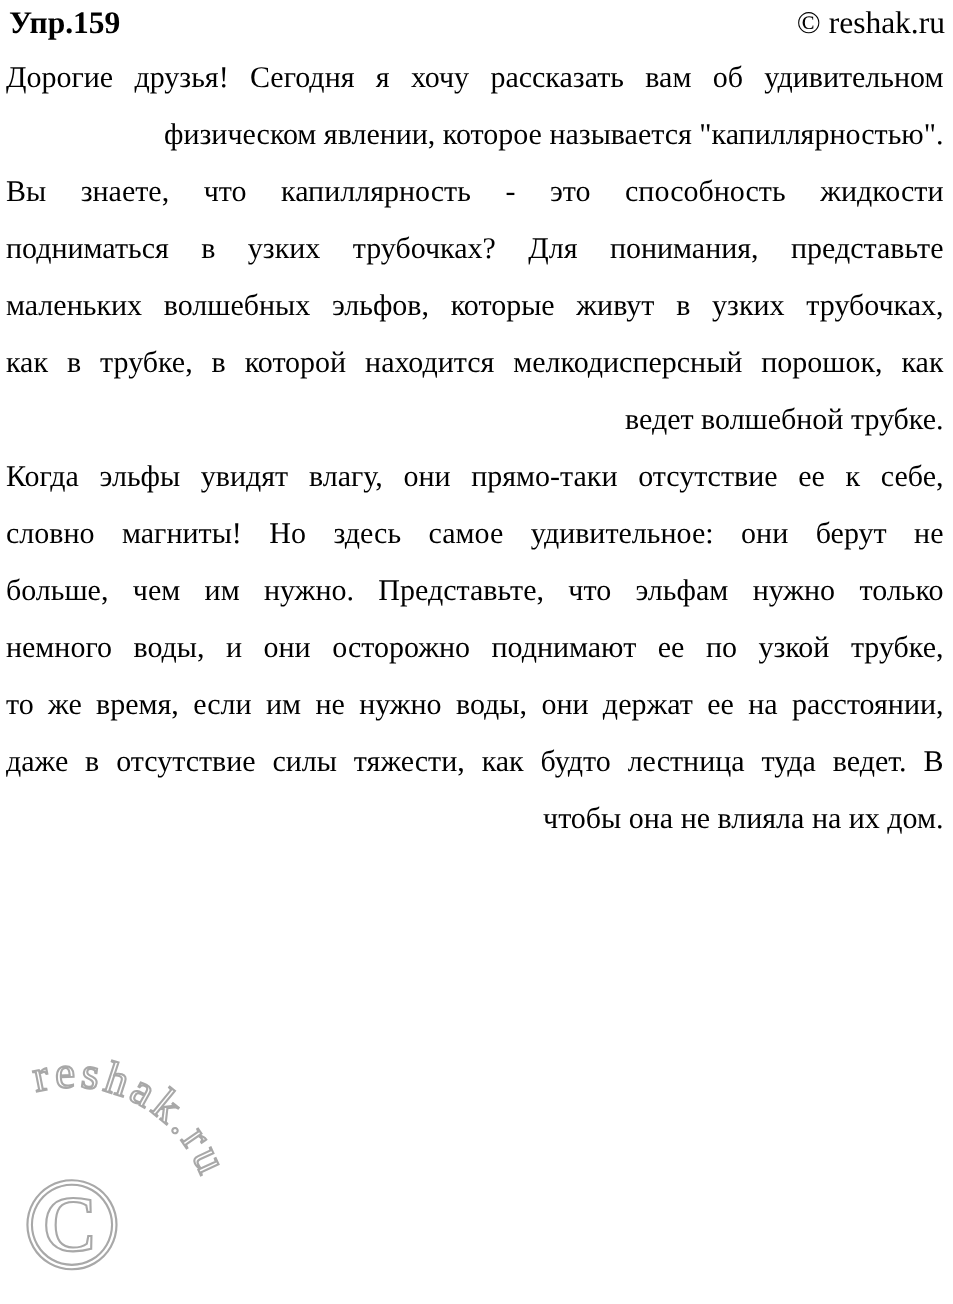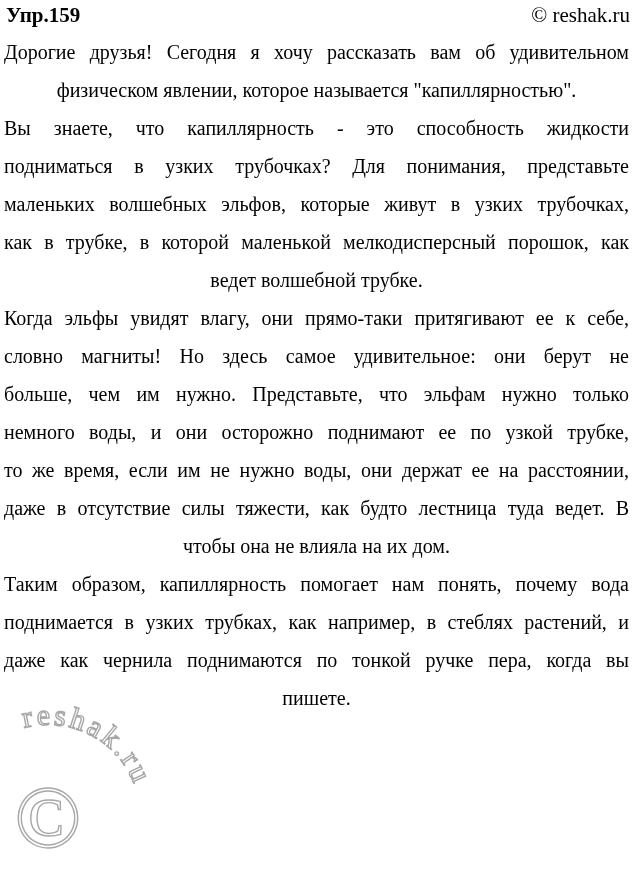--- a/index.html
+++ b/index.html
@@ -43,21 +43,21 @@
     text-align: justify;
     overflow: hidden;
     white-space: normal;
   }
   .line::after {
     content: "";
     display: inline-block;
     width: 100%;
     height: 0;
   }
-  .line.last { text-align: center; }
+  .line.last { text-align: right; }
   .line.last::after { content: none; }
   .watermark {
     position: absolute;
     left: 0;
     top: 700px;
     width: 180px;
     height: 169px;
     z-index: 1;
     pointer-events: none;
   }
@@ -90,33 +90,27 @@
 
   <div class="doc-body">
       <div class="paragraph">
         <div class="line">Дорогие друзья! Сегодня я хочу рассказать вам об удивительном</div>
         <div class="line last">физическом явлении, которое называется "капиллярностью".</div>
       </div>
       <div class="paragraph">
         <div class="line">Вы знаете, что капиллярность - это способность жидкости</div>
         <div class="line">подниматься в узких трубочках? Для понимания, представьте</div>
         <div class="line">маленьких волшебных эльфов, которые живут в узких трубочках,</div>
-        <div class="line">как в трубке, в которой маленькой мелкодисперсный порошок, как</div>
+        <div class="line">как в трубке, в которой находится мелкодисперсный порошок, как</div>
         <div class="line last">ведет волшебной трубке.</div>
       </div>
       <div class="paragraph">
-        <div class="line">Когда эльфы увидят влагу, они прямо-таки притягивают ее к себе,</div>
+        <div class="line">Когда эльфы увидят влагу, они прямо-таки отсутствие ее к себе,</div>
         <div class="line">словно магниты! Но здесь самое удивительное: они берут не</div>
         <div class="line">больше, чем им нужно. Представьте, что эльфам нужно только</div>
         <div class="line">немного воды, и они осторожно поднимают ее по узкой трубке,</div>
         <div class="line">то же время, если им не нужно воды, они держат ее на расстоянии,</div>
         <div class="line">даже в отсутствие силы тяжести, как будто лестница туда ведет. В</div>
         <div class="line last">чтобы она не влияла на их дом.</div>
       </div>
-      <div class="paragraph">
-        <div class="line">Таким образом, капиллярность помогает нам понять, почему вода</div>
-        <div class="line">поднимается в узких трубках, как например, в стеблях растений, и</div>
-        <div class="line">даже как чернила поднимаются по тонкой ручке пера, когда вы</div>
-        <div class="line last">пишете.</div>
-      </div>
     </div>
 
 </div>
 
 </body></html>

